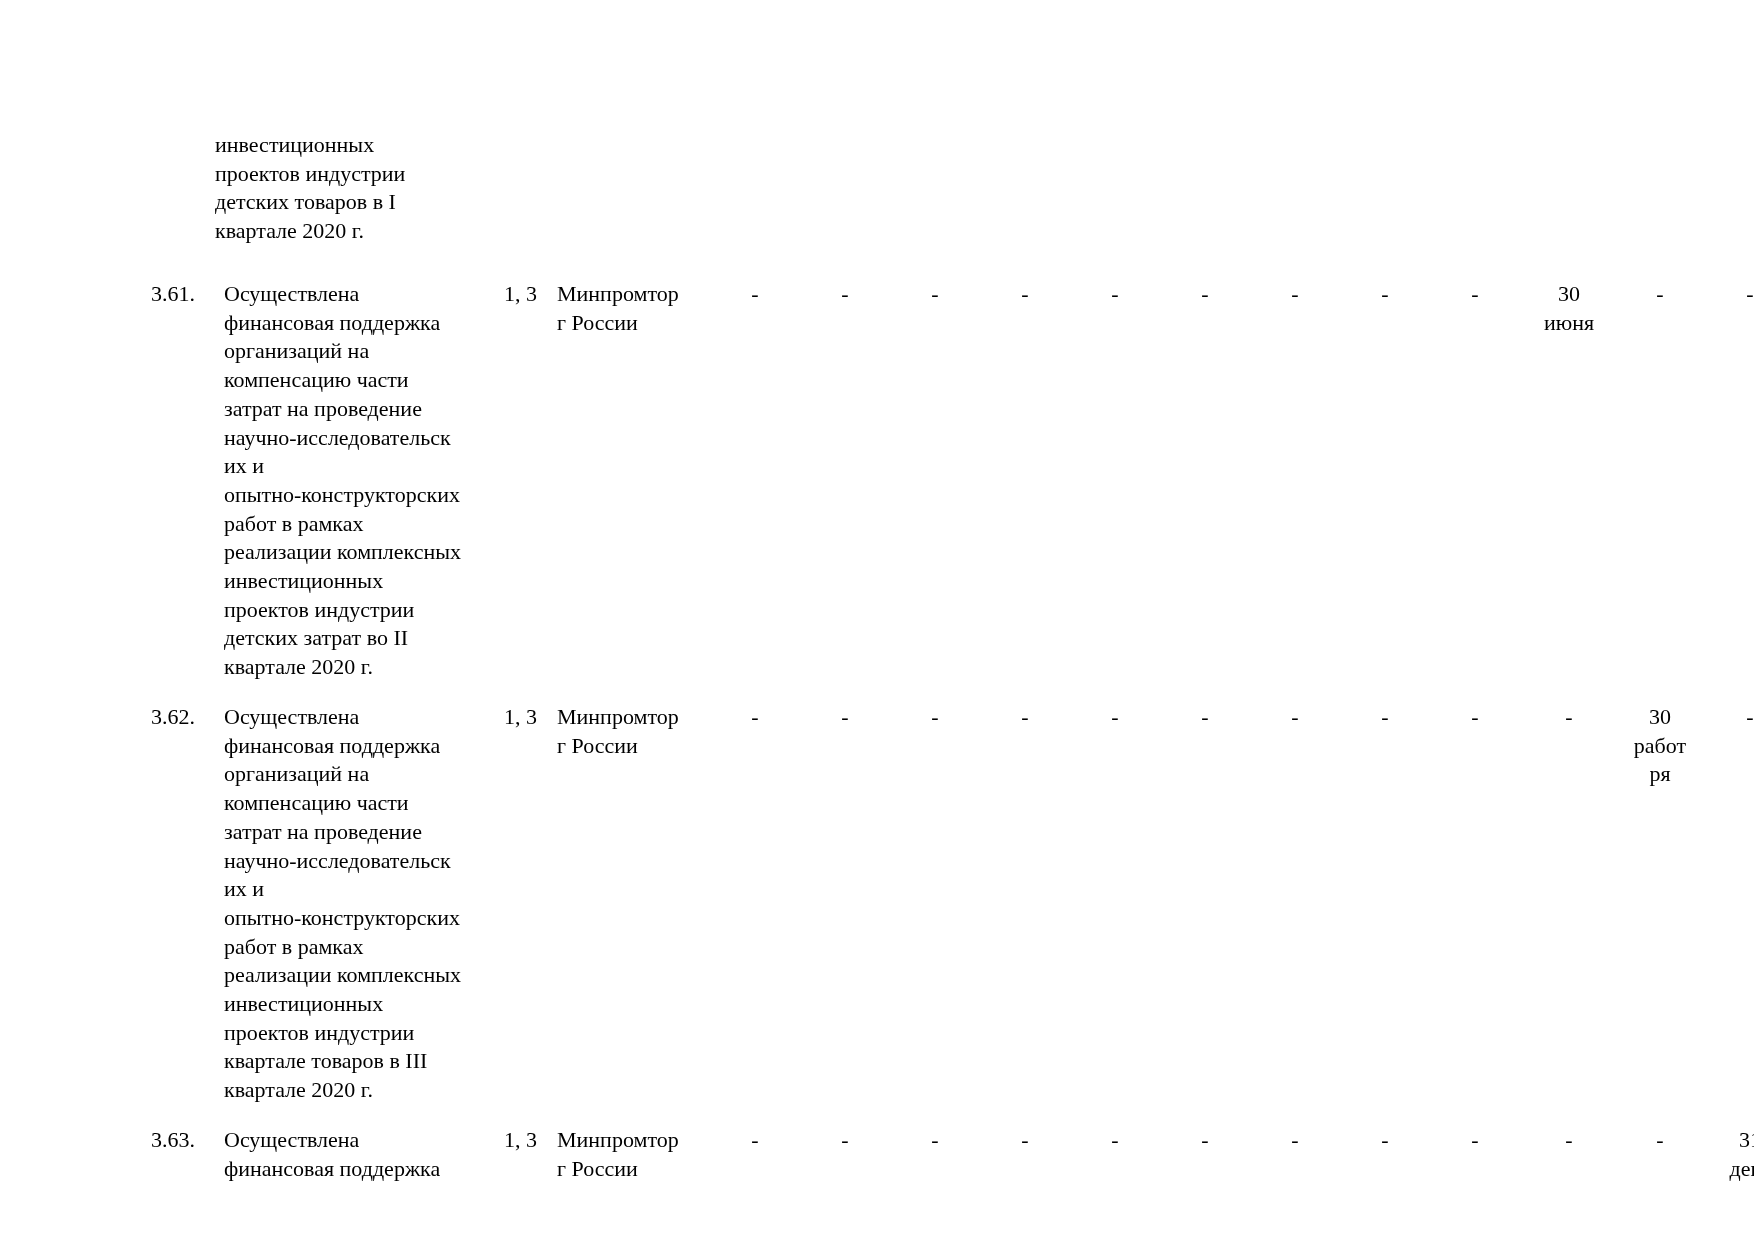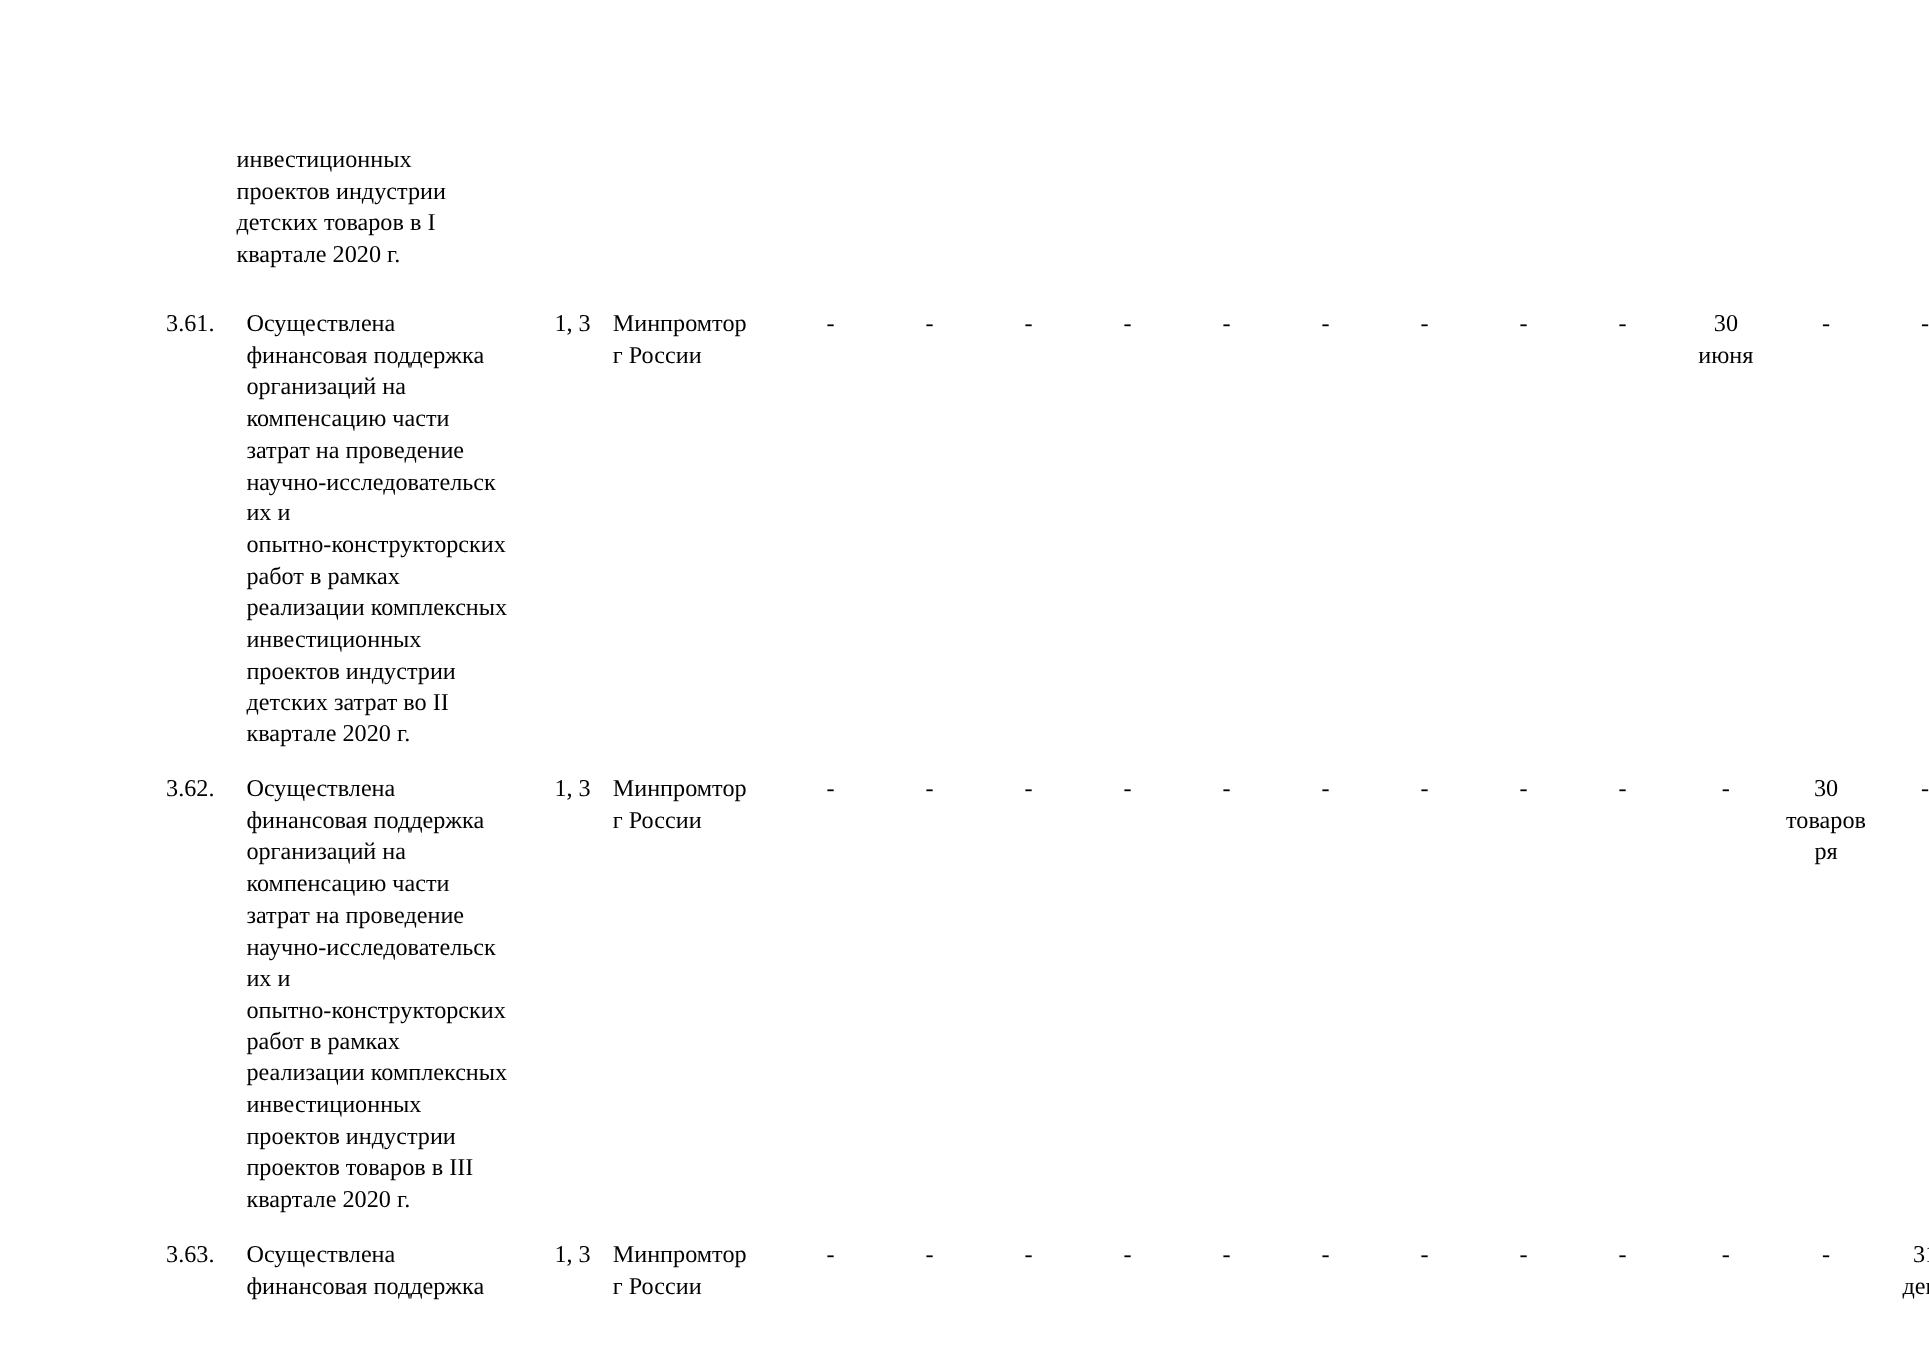--- a/index.html
+++ b/index.html
@@ -98,21 +98,21 @@
           <span class="line">организаций на</span>
           <span class="line">компенсацию части</span>
           <span class="line">затрат на проведение</span>
           <span class="line">научно-исследовательск</span>
           <span class="line">их и</span>
           <span class="line">опытно-конструкторских</span>
           <span class="line">работ в рамках</span>
           <span class="line">реализации комплексных</span>
           <span class="line">инвестиционных</span>
           <span class="line">проектов индустрии</span>
-          <span class="line">проектов товаров в III</span>
+          <span class="line">квартале товаров в III</span>
           <span class="line">квартале 2020 г.</span>
         </div>
         <div class="crit">1, 3</div>
         <div class="exec">
           <span class="line">Минпромтор</span>
           <span class="line">г России</span>
         </div>
         <div class="cell" style="left: 710px;">
           <span class="line">-</span>
         </div>
@@ -138,21 +138,21 @@
           <span class="line">-</span>
         </div>
         <div class="cell" style="left: 1430px;">
           <span class="line">-</span>
         </div>
         <div class="cell" style="left: 1524px;">
           <span class="line">-</span>
         </div>
         <div class="cell" style="left: 1615px;">
           <span class="line">30</span>
-          <span class="line">товаров</span>
+          <span class="line">работ</span>
           <span class="line">ря</span>
         </div>
         <div class="cell" style="left: 1705px;">
           <span class="line">-</span>
         </div>
       </div>
       <div class="row" style="top: 1126px;">
         <div class="num">3.63.</div>
         <div class="desc">
           <span class="line">Осуществлена</span>

